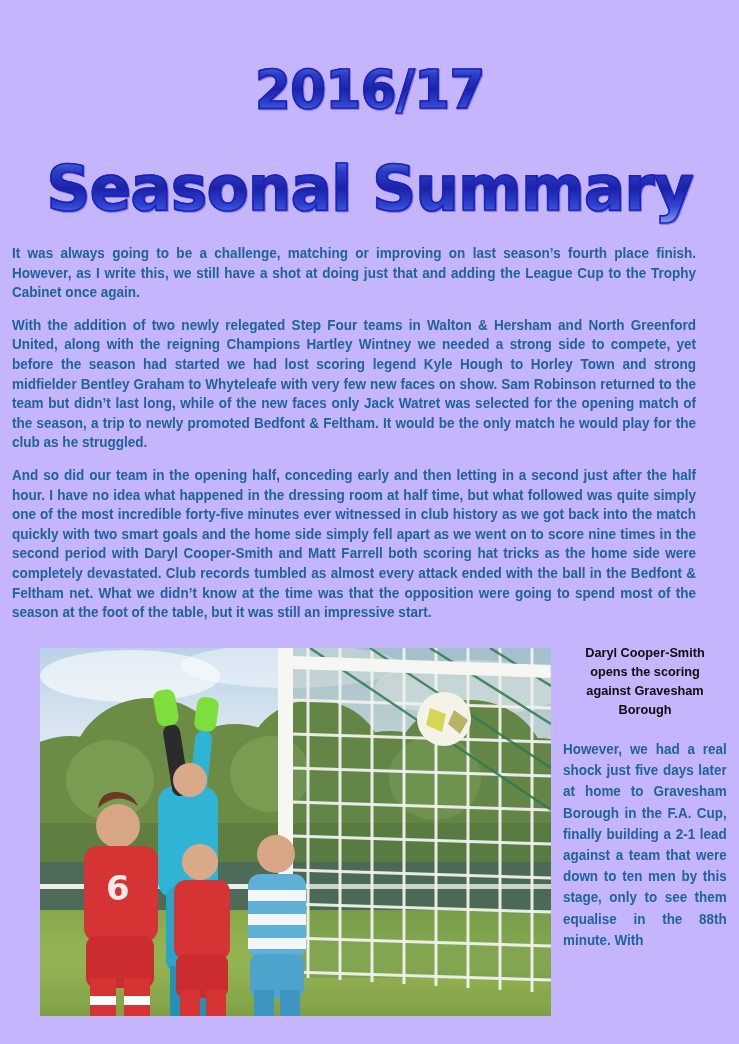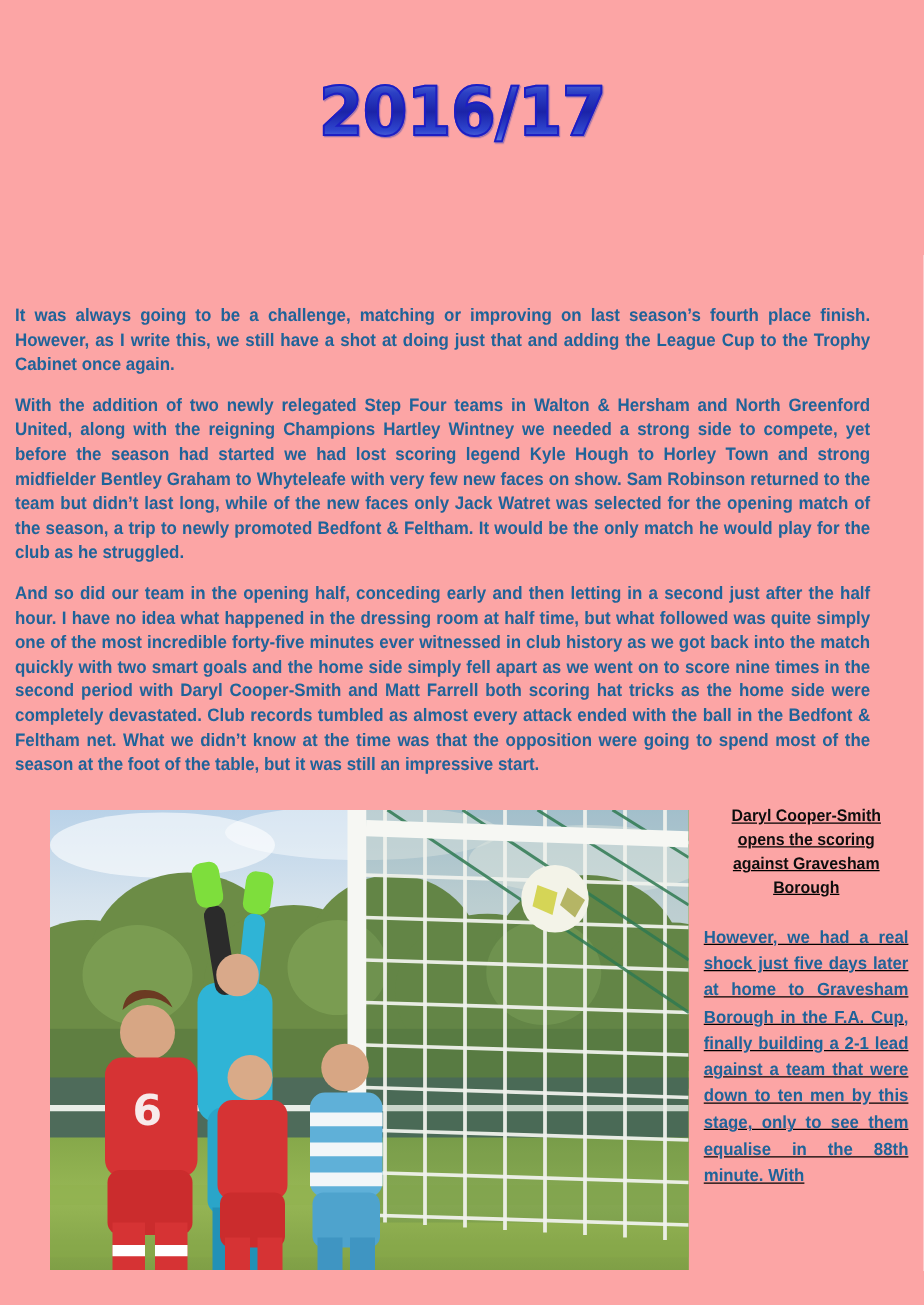--- a/index.html
+++ b/index.html
@@ -7,21 +7,21 @@
     padding: 0;
     background: #ffffff;
   }
   body {
     font-family: "Liberation Sans", sans-serif;
   }
   .page {
     position: relative;
     width: 739px;
     height: 1044px;
-    background: #fca5a5;
+    background: #c4b5fd;
     overflow: hidden;
   }
 
   
   .title-block {
     position: absolute;
     left: 0;
     width: 739px;
     text-align: center;
     user-select: none;
@@ -88,21 +88,20 @@
     background: #7fa64a;
   }
   .photo svg { display: block; }
 
   
   .side-col {
     position: absolute;
     left: 563px;
     top: 643px;
     width: 164px;
-    text-decoration: underline;
   }
   .caption {
     margin: 0;
     font-family: "Liberation Sans", sans-serif;
     font-weight: bold;
     font-size: 13.4px;
     line-height: 19px;
     color: #0d0d0d;
     text-align: center;
     transform: scaleX(0.95);
@@ -124,20 +123,23 @@
 </style>
 </head>
 <body>
 
 <div class="page">
 
   <div class="title-block" id="title-year">
     <span class="wordart">2016/17</span>
   </div>
 
+  <div class="title-block" id="title-main">
+    <span class="wordart">Seasonal Summary</span>
+  </div>
 
   <div class="body-copy">
     <p class="para">It was always going to be a challenge, matching or improving on last season’s fourth place finish. However, as I write this, we still have a shot at doing just that and adding the League Cup to the Trophy Cabinet once again.</p>
     <p class="para">With the addition of two newly relegated Step Four teams in Walton &amp; Hersham and North Greenford United, along with the reigning Champions Hartley Wintney we needed a strong side to compete, yet before the season had started we had lost scoring legend Kyle Hough to Horley Town and strong midfielder Bentley Graham to Whyteleafe with very few new faces on show. Sam Robinson returned to the team but didn’t last long, while of the new faces only Jack Watret was selected for the opening match of the season, a trip to newly promoted Bedfont &amp; Feltham. It would be the only match he would play for the club as he struggled.</p>
     <p class="para">And so did our team in the opening half, conceding early and then letting in a second just after the half hour. I have no idea what happened in the dressing room at half time, but what followed was quite simply one of the most incredible forty-five minutes ever witnessed in club history as we got back into the match quickly with two smart goals and the home side simply fell apart as we went on to score nine times in the second period with Daryl Cooper-Smith and Matt Farrell both scoring hat tricks as the home side were completely devastated. Club records tumbled as almost every attack ended with the ball in the Bedfont &amp; Feltham net. What we didn’t know at the time was that the opposition were going to spend most of the season at the foot of the table, but it was still an impressive start.</p>
   </div>
 
   <div class="photo">
     <svg width="511" height="368" viewBox="0 0 511 368" xmlns="http://www.w3.org/2000/svg">
       <defs>

